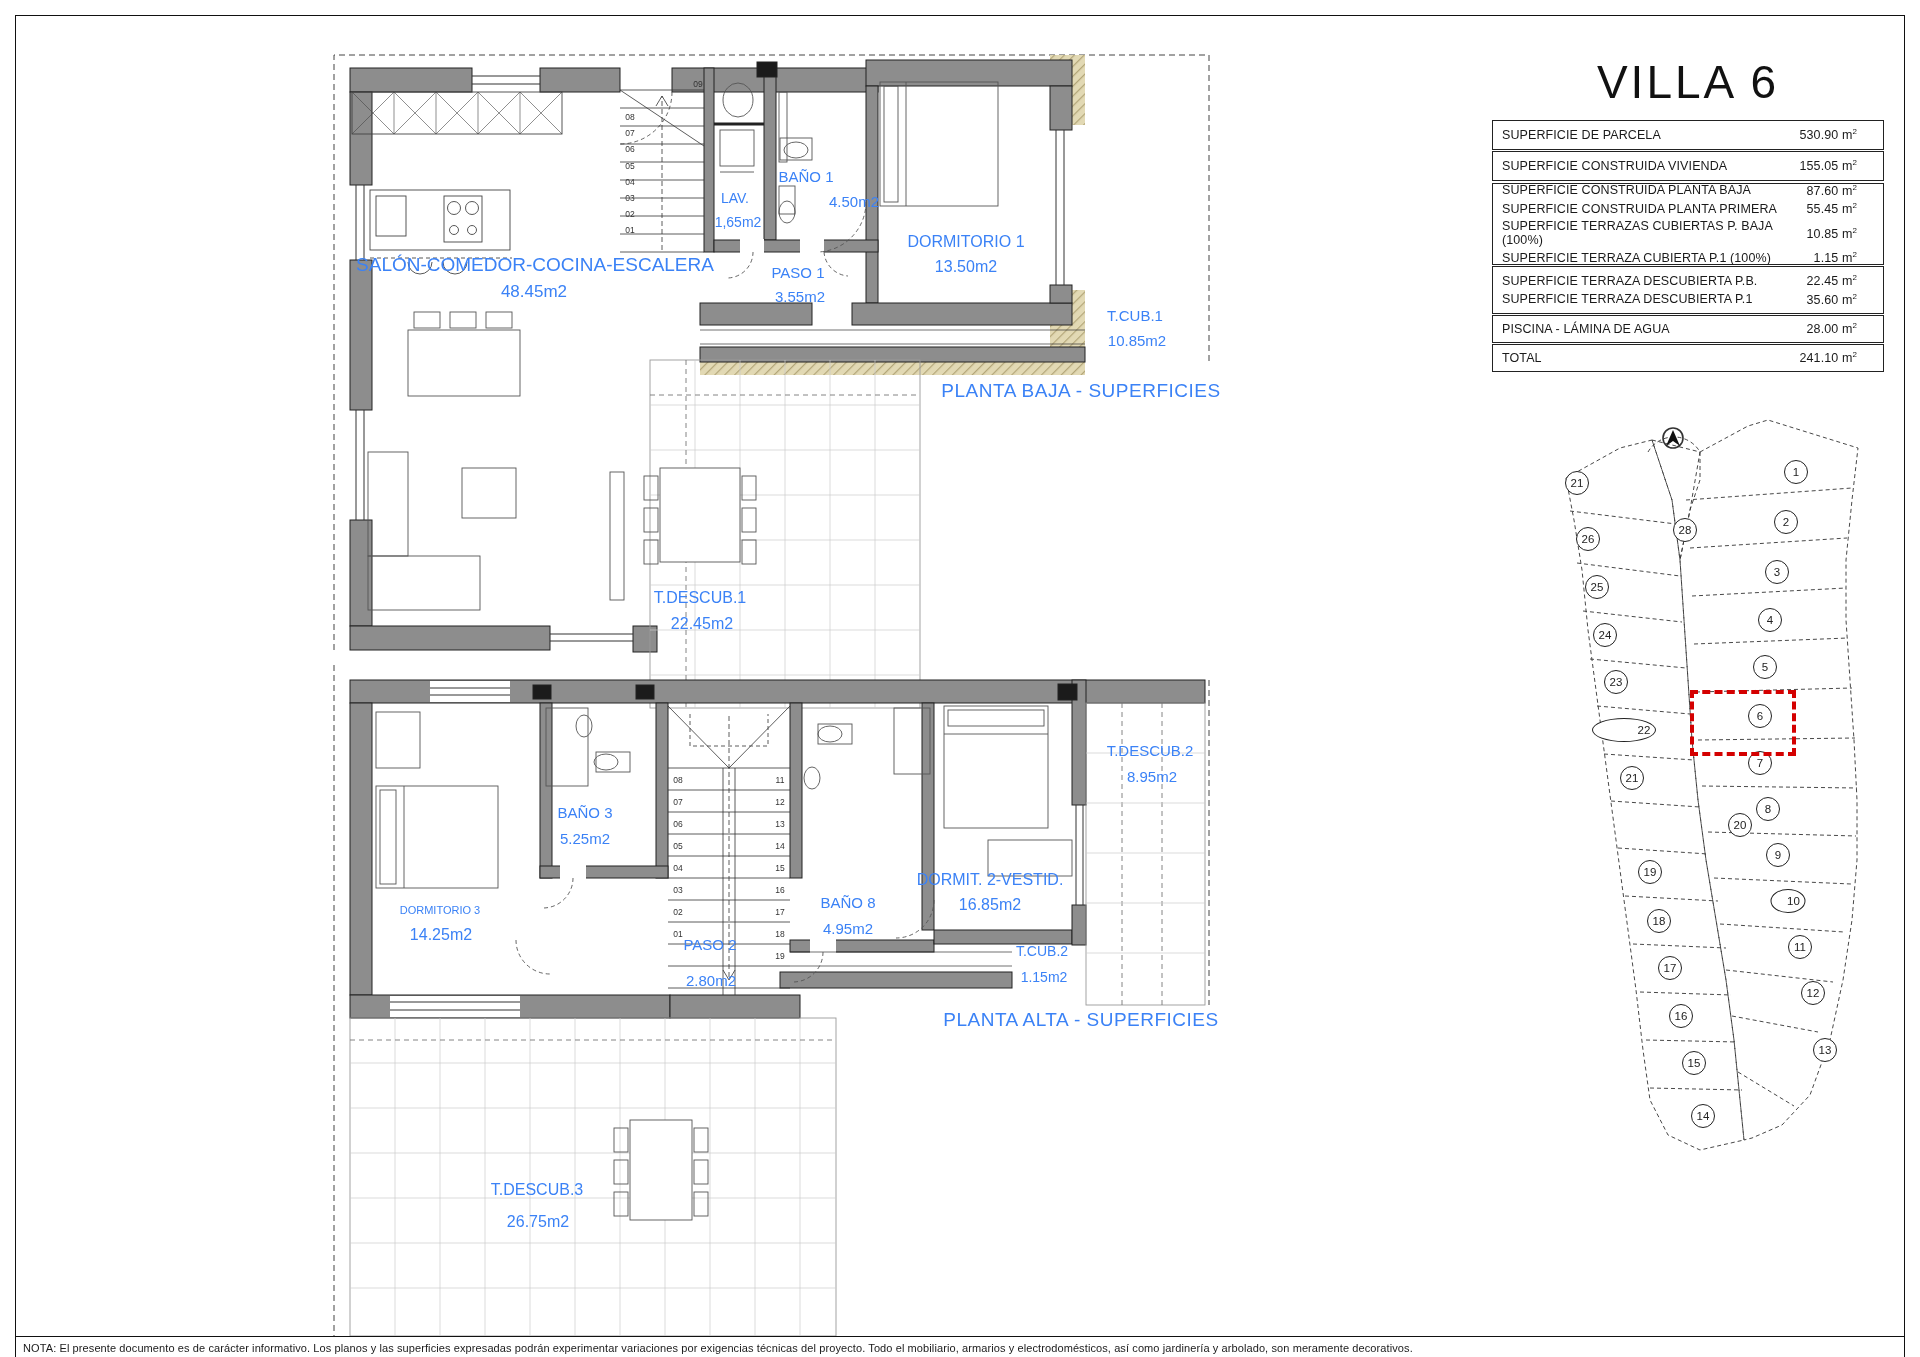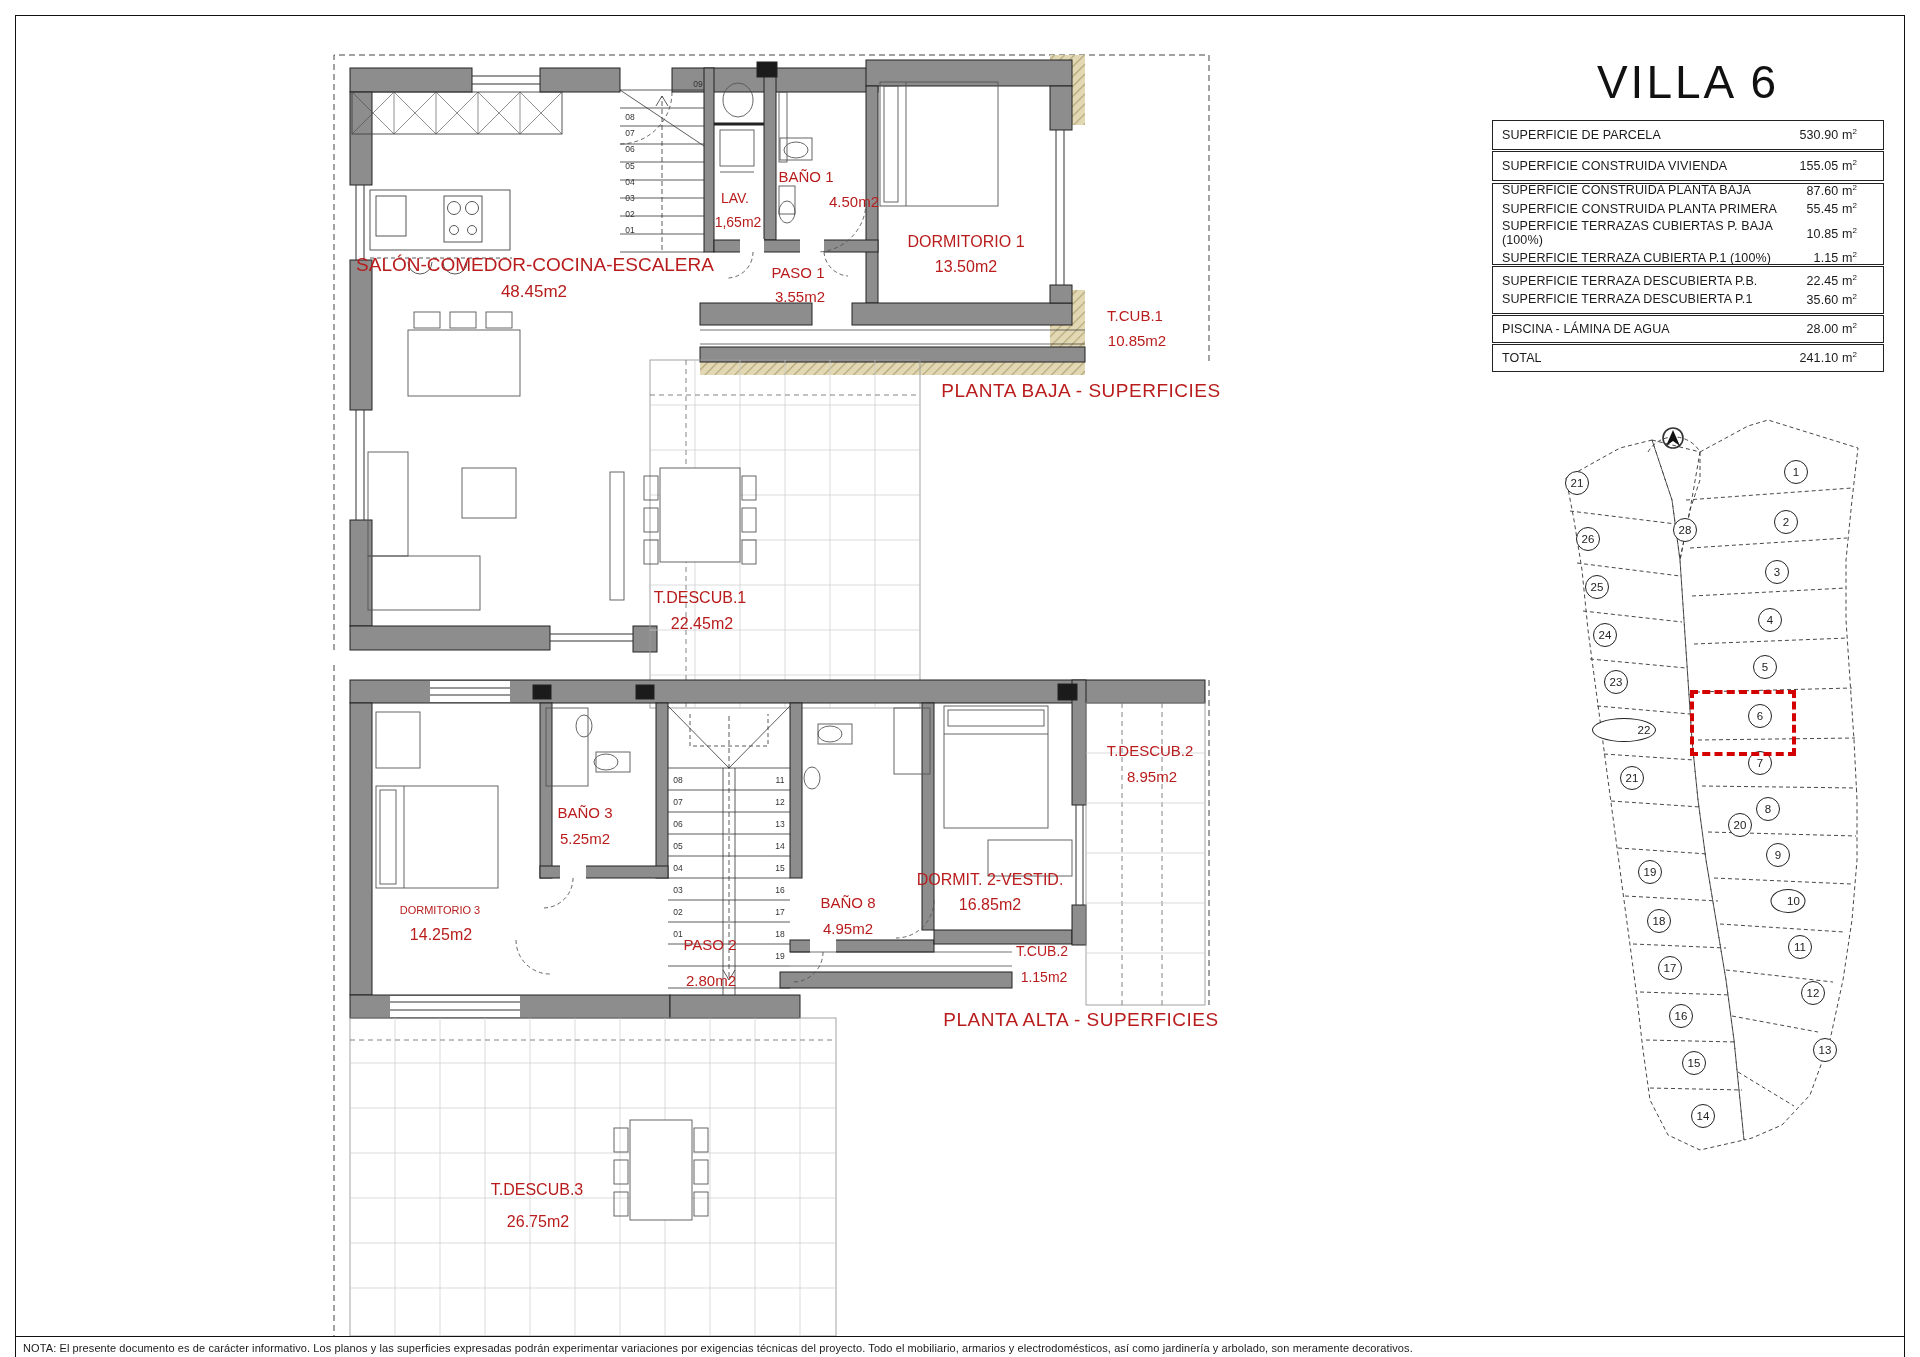--- a/index.html
+++ b/index.html
@@ -1,20 +1,20 @@
 <!DOCTYPE html>
 <html><head>
 <meta charset="utf-8">
 <style>
   html,body{margin:0;padding:0;background:#ffffff;width:1920px;height:1357px;overflow:hidden;
     font-family:"Liberation Sans",sans-serif;color:#1a1a1a;}
   #page{position:relative;width:1920px;height:1357px;background:#fff;}
   .frame{position:absolute;left:15px;top:15px;width:1888px;height:1320px;border:1.6px solid #111;}
   svg.plan{position:absolute;left:0;top:0;width:1920px;height:1357px;}
-  .lbl{position:absolute;transform:translate(-50%,-50%);white-space:nowrap;color:#b91c1c;line-height:1;}
+  .lbl{position:absolute;transform:translate(-50%,-50%);white-space:nowrap;color:#3b82f6;line-height:1;}
   .title{position:absolute;left:1688px;top:82px;transform:translate(-50%,-50%);
     font-size:46px;letter-spacing:3px;color:#111;}
   
   .stable{position:absolute;left:1492px;top:0;width:392px;}
   .tgroup{position:absolute;left:0;width:390px;border:1.6px solid #222;background:#fff;
     display:flex;flex-direction:column;justify-content:center;}
   .trow{display:flex;justify-content:space-between;align-items:center;
     font-size:12.5px;padding:1.5px 26px 1.5px 9px;letter-spacing:0.1px;}
   .trow .val{white-space:nowrap;}
   .trow sup{font-size:8px;}

